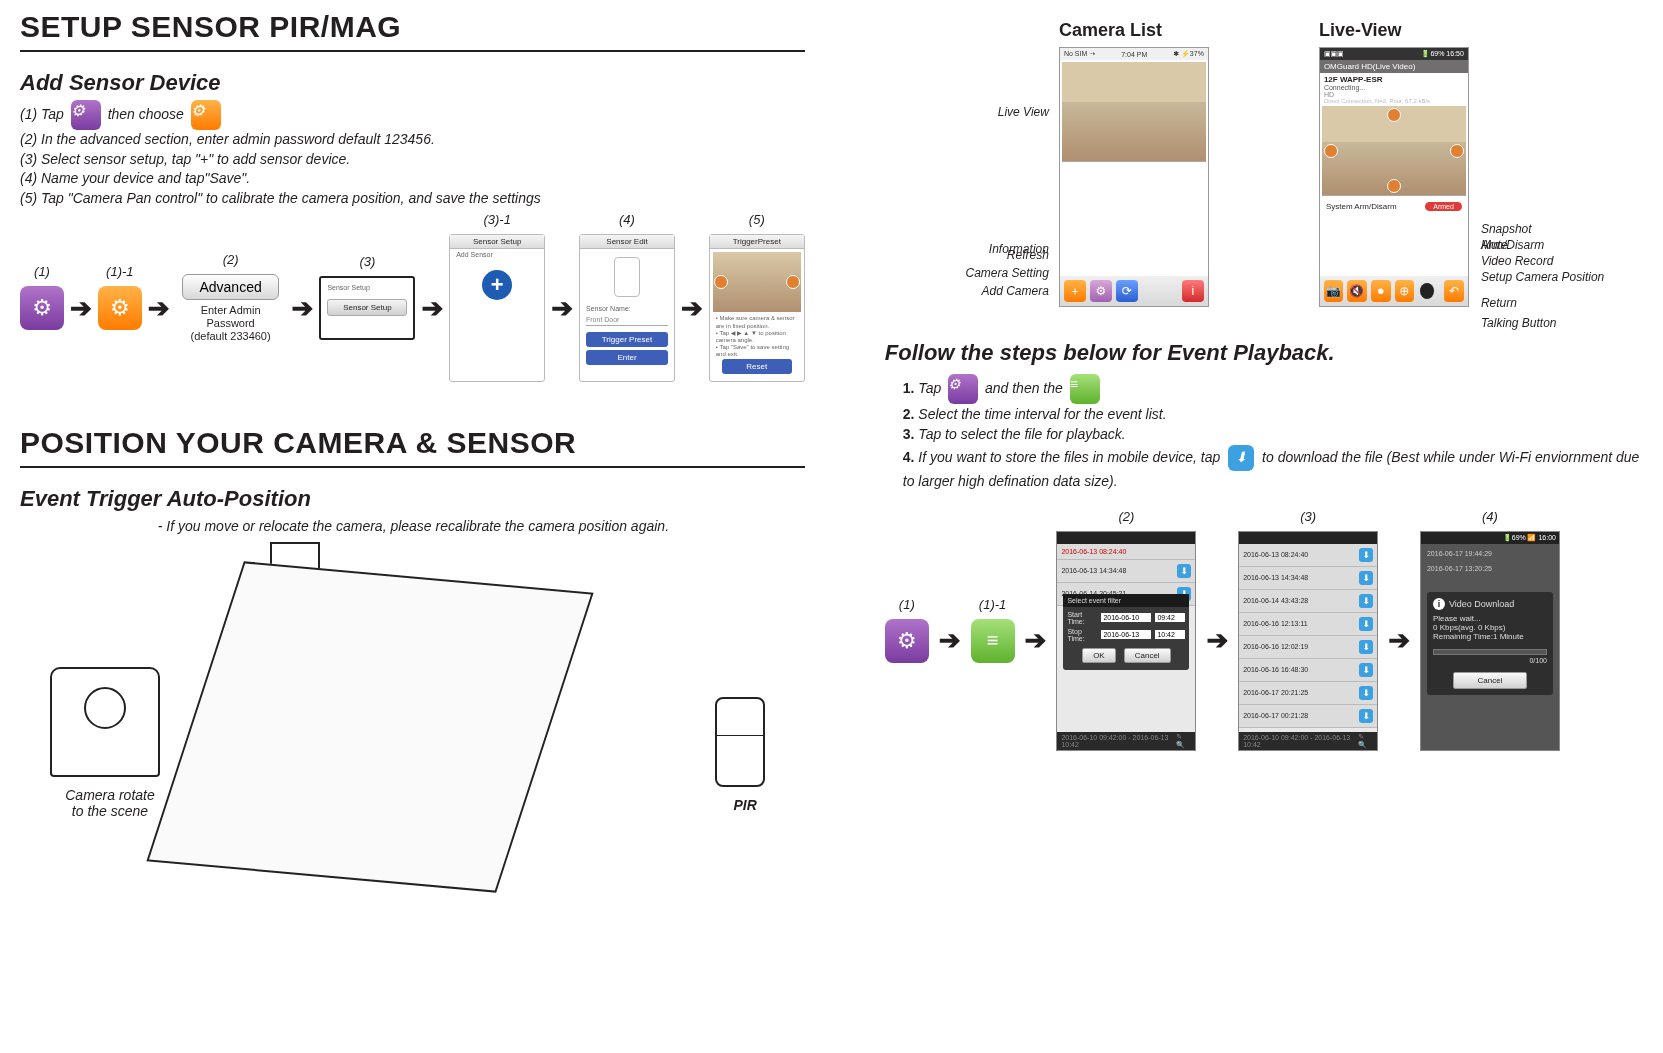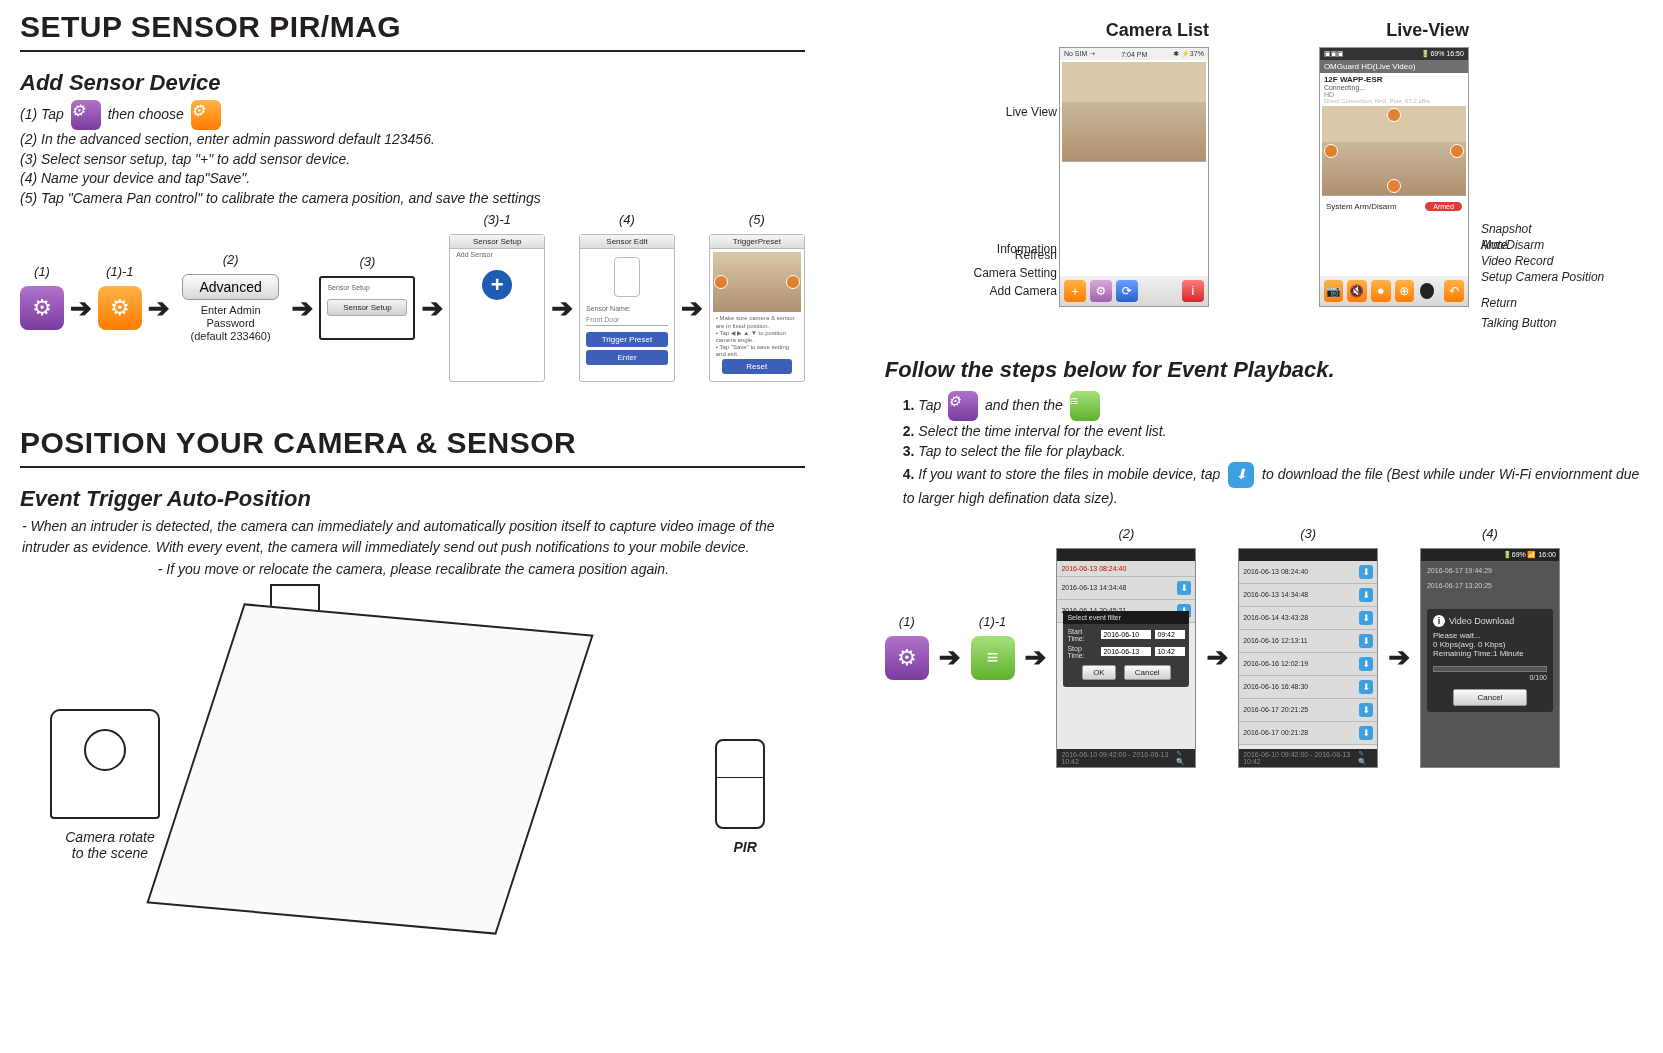--- a/index.html
+++ b/index.html
@@ -39,25 +39,25 @@
   .status-bar.light { background: #f0f0f0; color: #333; }
   .live-prev { margin: 2px; height: 100px; background: linear-gradient(#d9c9a8 40%, #c8b89a 40%, #b09070); position: relative; border-bottom: 1px solid #aaa; }
   .title-bar-grey { background: #706e6e; color: #fff; font-size: 8px; padding: 2px 4px; }
   .arm-row { display: flex; justify-content: space-between; align-items: center; font-size: 8px; padding: 4px 6px; }
   .armed-pill { background: #e13a3a; color: #fff; border-radius: 8px; font-size: 7px; padding: 1px 8px; }
   .toolbar { position: absolute; bottom: 0; left: 0; right: 0; height: 30px; background: linear-gradient(#f0f0f0,#d8d8d8); display: flex; align-items: center; gap: 4px; padding: 0 4px; }
   .tb-ico { width: 22px; height: 22px; border-radius: 4px; display: flex; align-items: center; justify-content: center; font-size: 12px; color: #fff; }
   .o { background: linear-gradient(#ffb347,#ff7b00); }
   .b { background: linear-gradient(#6aa0ff,#2a5fd0); }
   .r { background: linear-gradient(#ff7a7a,#d02a2a); }
-  .callout-l { position: absolute; right: 152px; font-size: 12px; white-space: nowrap; }
+  .callout-l { position: absolute; right: 160px; font-size: 12px; font-style: italic; white-space: nowrap; }
   .callout-r { position: absolute; left: 162px; font-size: 12px; font-style: italic; white-space: nowrap; }
-  .intro-title { text-align: right; font-weight: bold; font-size: 18px; margin-bottom: 6px; }
-
-  .playback-sec { margin-top: 50px; }
+  .intro-title { text-align: left; font-weight: bold; font-size: 18px; margin-bottom: 6px; }
+
+  .playback-sec { margin-top: 33px; }
   .ol-num { font-weight: bold; font-style: normal; }
 
   .pb-flow { display: flex; align-items: center; gap: 10px; margin-top: 40px; }
   .phone-pb { width: 140px; height: 220px; border: 1px solid #888; background: #e9e9e9; position: relative; }
   .pb-status { height: 12px; background: #222; }
   .pb-list-row { background: #dcdcdc; border-bottom: 1px solid #bbb; font-size: 7px; padding: 4px 4px; display: flex; justify-content: space-between; align-items: center; }
   .pb-redtxt { color: #c00; }
   .dl-ico { width: 14px; height: 14px; background: #3da0e0; border-radius: 3px; color: #fff; font-size: 9px; display:flex; align-items:center; justify-content:center; }
   .filter-box { position: absolute; top: 62px; left: 6px; right: 6px; background: #3a3a3a; color: #ddd; font-size: 7px; padding: 4px; border-radius: 3px; }
   .filter-row { display: flex; gap: 4px; margin: 3px 0; align-items: center; }
@@ -169,21 +169,20 @@
           <div class="tiny" style="white-space:pre-line;font-size:6px;">• Make sure camera &amp; sensor are in fixed position.
 • Tap ◀ ▶ ▲ ▼ to position camera angle.
 • Tap "Save" to save setting and exit.</div>
           <div class="btn-blue" style="position:absolute;bottom:4px;left:6px;right:6px;">Reset</div>
         </div>
       </div>
     </div>
 
     <h1 class="mt40">POSITION YOUR CAMERA &amp; SENSOR</h1>
     <h2>Event Trigger Auto-Position</h2>
-    <p class="body-txt" style="padding-left:2px;">- When an intruder is detected, the camera can immediately and automatically position itself to capture video image of  the intruder as evidence. With every event, the camera will immediately send out push notifications to your mobile device.</p>
     <p class="body-txt" style="padding-left:2px;margin-top:2px;text-align:center;">- If you move or relocate the camera, please recalibrate the camera position again.</p>
 
     <div class="floorplan-wrap">
       <div class="mag-plc"></div>
       <span class="plan-lbl" style="left:252px;top:62px;">Mag</span>
       <div class="plan-box"></div>
       <div class="cam-plc">
         <div class="cam-lens"></div>
       </div>
       <span class="plan-lbl" style="left:30px;top:240px;text-align:center;width:120px;font-weight:normal;">

